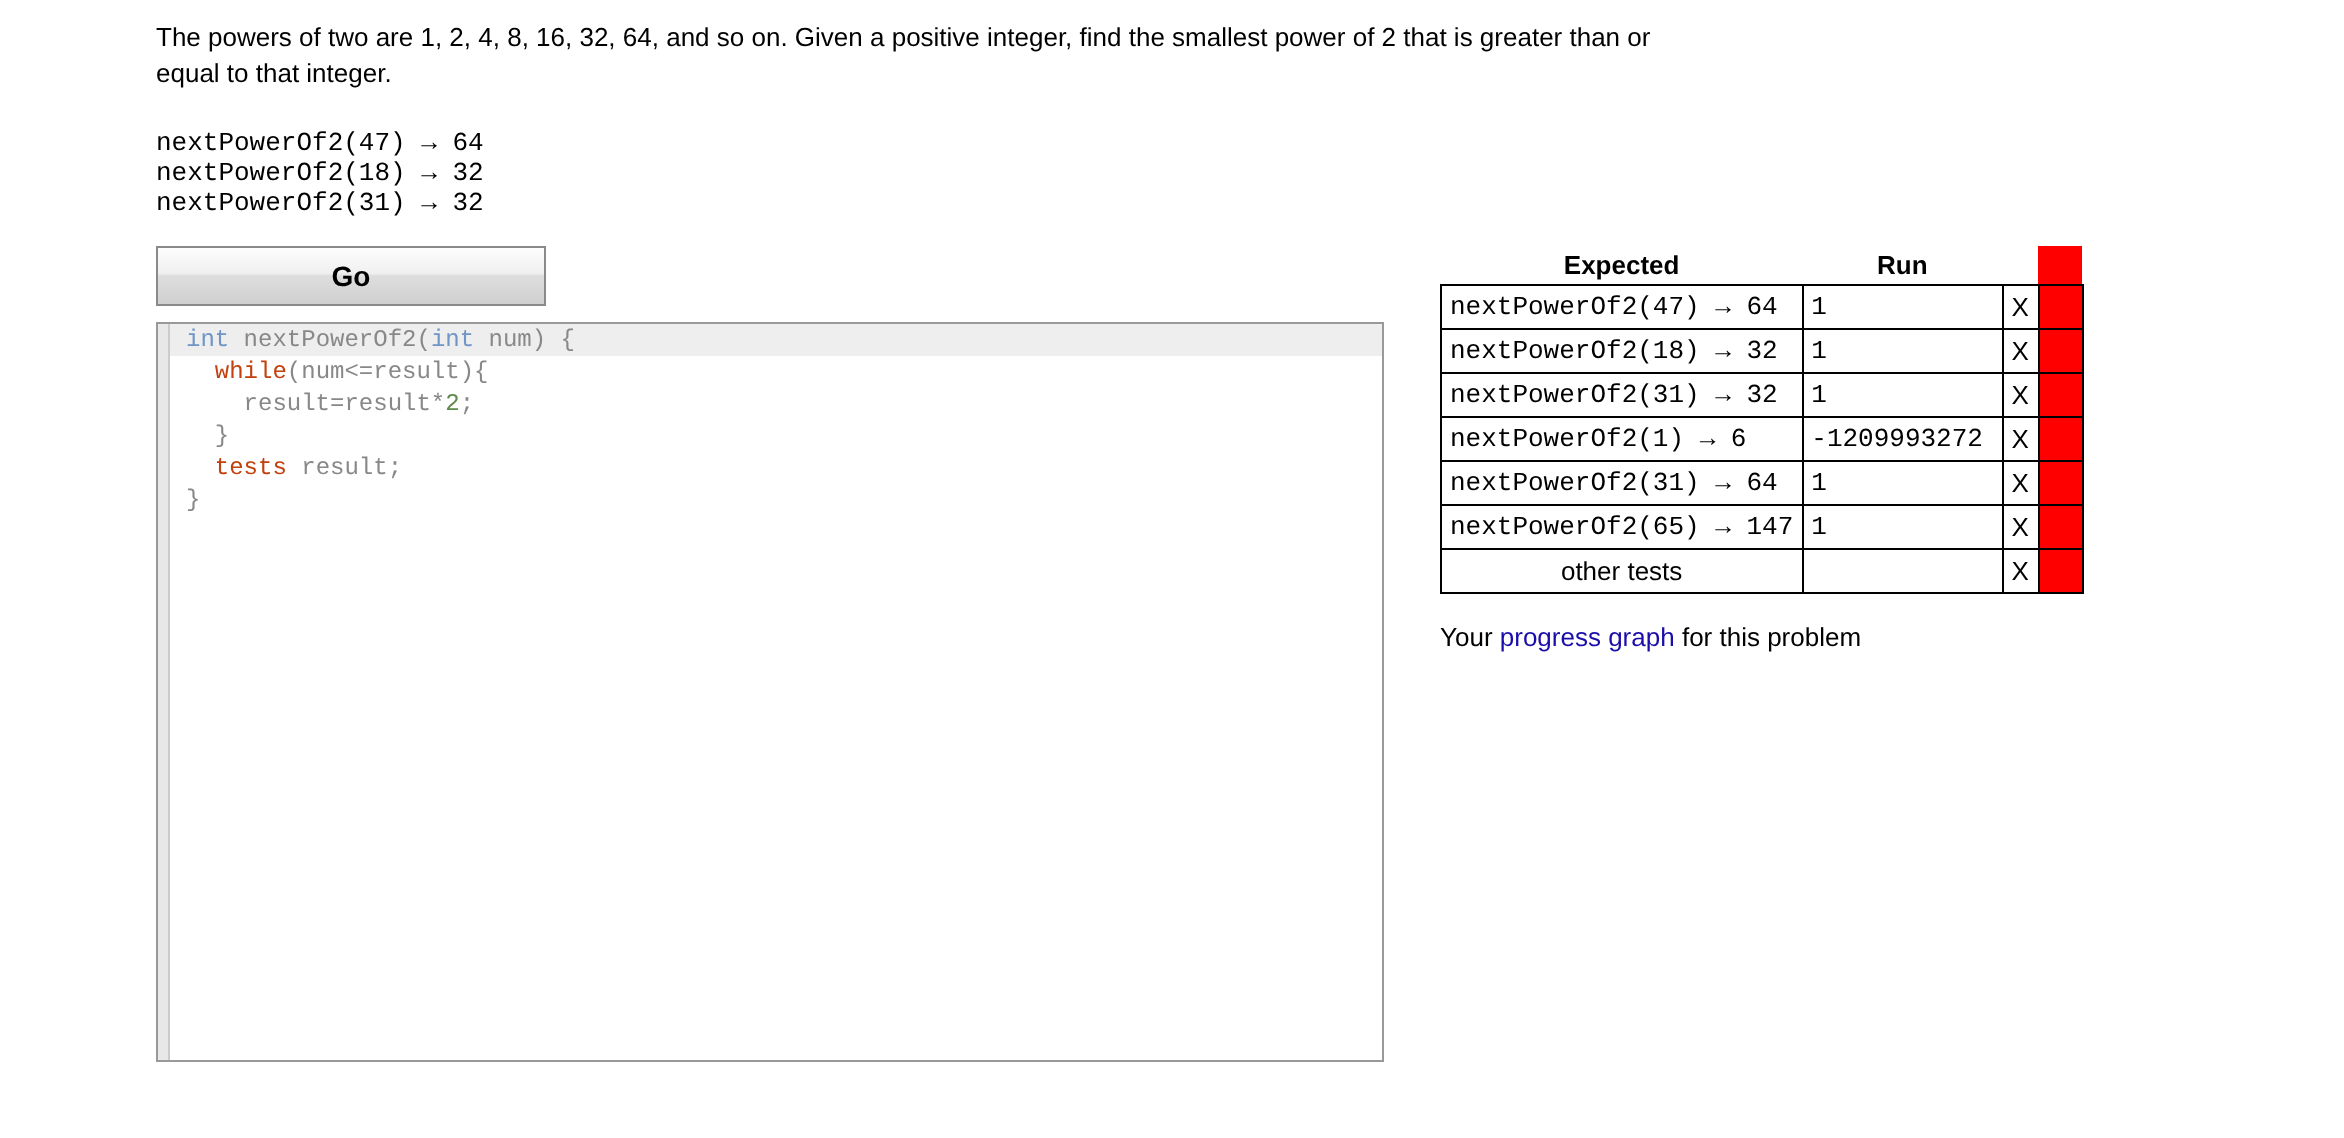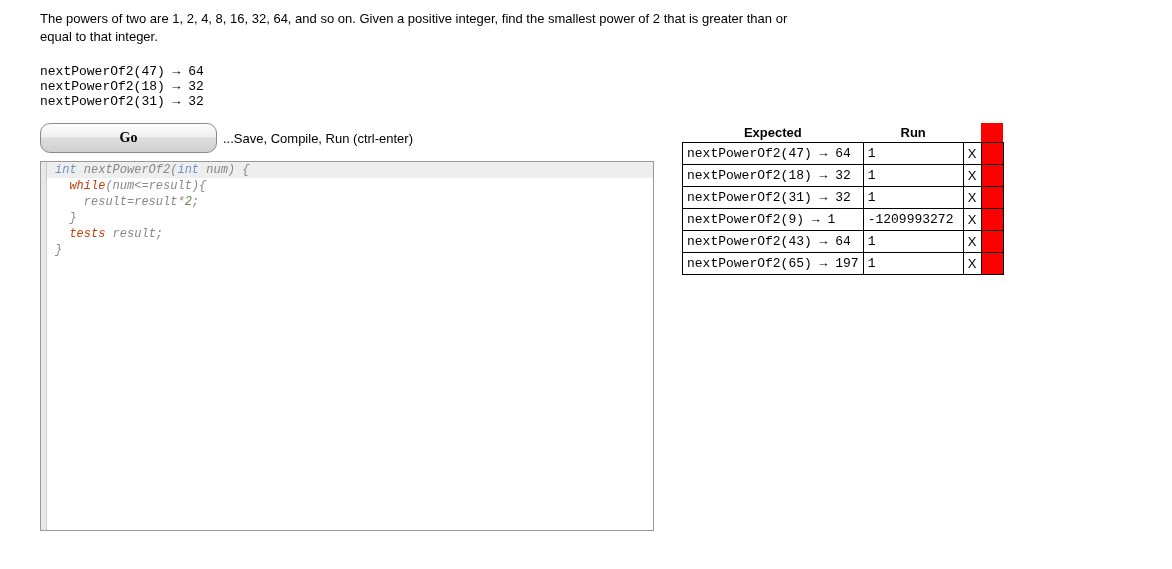--- a/index.html
+++ b/index.html
@@ -5,21 +5,21 @@
   * { box-sizing: border-box; }
   body {
     margin: 0;
     padding: 0;
     font-family: Verdana, Arial, sans-serif;
     font-size: 13px;
     color: #000;
     background: #fff;
   }
   .page {
-    padding: 10px 0 0 40px;
+    padding: 10px 0 0 78px;
     width: 1172px;
   }
   .problem-desc {
     max-width: 770px;
     line-height: 1.4;
     margin-bottom: 18px;
   }
   .examples {
     font-family: "Courier New", monospace;
     font-size: 13px;
@@ -31,27 +31,27 @@
     align-items: flex-start;
   }
   .left-col { width: 620px; }
   .right-col { margin-left: 22px; }
   .go-row {
     display: flex;
     align-items: center;
     margin-bottom: 8px;
   }
   .go-button {
-    width: 177px;
+    width: 195px;
     height: 30px;
-    font-family: Liberation Serif, serif;
+    font-family: Liberation Sans, sans-serif;
     font-size: 14px;
     font-weight: bold;
     border: 1px solid #8a8a8a;
-    border-radius: 10px;
+    border-radius: 0;
     background: linear-gradient(to bottom, #fdfdfd 0%, #f0f0f0 45%, #dedede 50%, #d0d0d0 100%);
     cursor: pointer;
   }
   .go-hint {
     margin-left: 6px;
     font-size: 13px;
   }
   .editor {
     width: 614px;
     height: 370px;
@@ -60,21 +60,20 @@
     font-family: "Courier New", monospace;
     font-size: 12px;
     position: relative;
     overflow: hidden;
   }
   .editor-line {
     padding: 0 4px 0 14px;
     line-height: 16px;
     white-space: pre;
     color: #888;
-    font-style: italic;
   }
   .editor-line.first { background: #eeeeee; }
   .kw-type { color: #6f95c7; }
   .kw-ctrl { color: #c2410c; }
   .num { color: #608b4e; }
   .gutter {
     position: absolute;
     left: 0; top: 0; bottom: 0;
     width: 6px;
     background: #e8e8e8;
@@ -131,21 +130,20 @@
   <div class="problem-desc">The powers of two are 1, 2, 4, 8, 16, 32, 64, and so on. Given a positive integer, find the smallest power of 2 that is greater than or equal to that integer.</div>
 
   <div class="examples">nextPowerOf2(47) → 64
 nextPowerOf2(18) → 32
 nextPowerOf2(31) → 32</div>
 
   <div class="columns">
     <div class="left-col">
       <div class="go-row">
         <button class="go-button">Go</button>
-        <span class="go-hint">...Save, Compile, Run (ctrl-enter)</span>
       </div>
 
       <div class="editor">
         <div class="gutter"></div>
         <div id="editor-lines">
             <div class="editor-line first"><span class="kw-type">int</span> nextPowerOf2(<span class="kw-type">int</span> num) {</div>
             <div class="editor-line">  <span class="kw-ctrl">while</span>(num&lt;=result){</div>
             <div class="editor-line">    result=result*<span class="num">2</span>;</div>
             <div class="editor-line">  }</div>
             <div class="editor-line">  <span class="kw-ctrl">tests</span> result;</div>
@@ -177,36 +175,45 @@
               <td class="col-mark">X</td>
               <td class="col-bar" style="background: rgb(255, 0, 0);"></td>
             </tr>
             <tr>
               <td class="col-expected">nextPowerOf2(31) → 32</td>
               <td class="col-run">1</td>
               <td class="col-mark">X</td>
               <td class="col-bar" style="background: rgb(255, 0, 0);"></td>
             </tr>
             <tr>
-              <td class="col-expected">nextPowerOf2(9) → 1</td>
+              <td class="col-expected">nextPowerOf2(1) → 6</td>
               <td class="col-run">-1209993272</td>
               <td class="col-mark">X</td>
               <td class="col-bar" style="background: rgb(255, 0, 0);"></td>
             </tr>
             <tr>
-              <td class="col-expected">nextPowerOf2(43) → 64</td>
-              <td class="col-run">1</td>
-              <td class="col-mark">X</td>
-              <td class="col-bar" style="background: rgb(255, 0, 0);"></td>
-            </tr>
-            <tr>
-              <td class="col-expected">nextPowerOf2(65) → 197</td>
-              <td class="col-run">1</td>
+              <td class="col-expected">nextPowerOf2(31) → 64</td>
+              <td class="col-run">1</td>
+              <td class="col-mark">X</td>
+              <td class="col-bar" style="background: rgb(255, 0, 0);"></td>
+            </tr>
+            <tr>
+              <td class="col-expected">nextPowerOf2(65) → 147</td>
+              <td class="col-run">1</td>
+              <td class="col-mark">X</td>
+              <td class="col-bar" style="background: rgb(255, 0, 0);"></td>
+            </tr>
+            <tr>
+              <td class="col-expected other-cell">other tests</td>
+              <td class="col-run other-run"></td>
               <td class="col-mark">X</td>
               <td class="col-bar" style="background: rgb(255, 0, 0);"></td>
             </tr>
           </tbody>
       </table>
 
+      <div class="progress-line">
+        <span>Your </span><a href="#">progress graph</a><span> for this problem</span>
+      </div>
     </div>
   </div>
 
 </div>
 
 </body></html>

